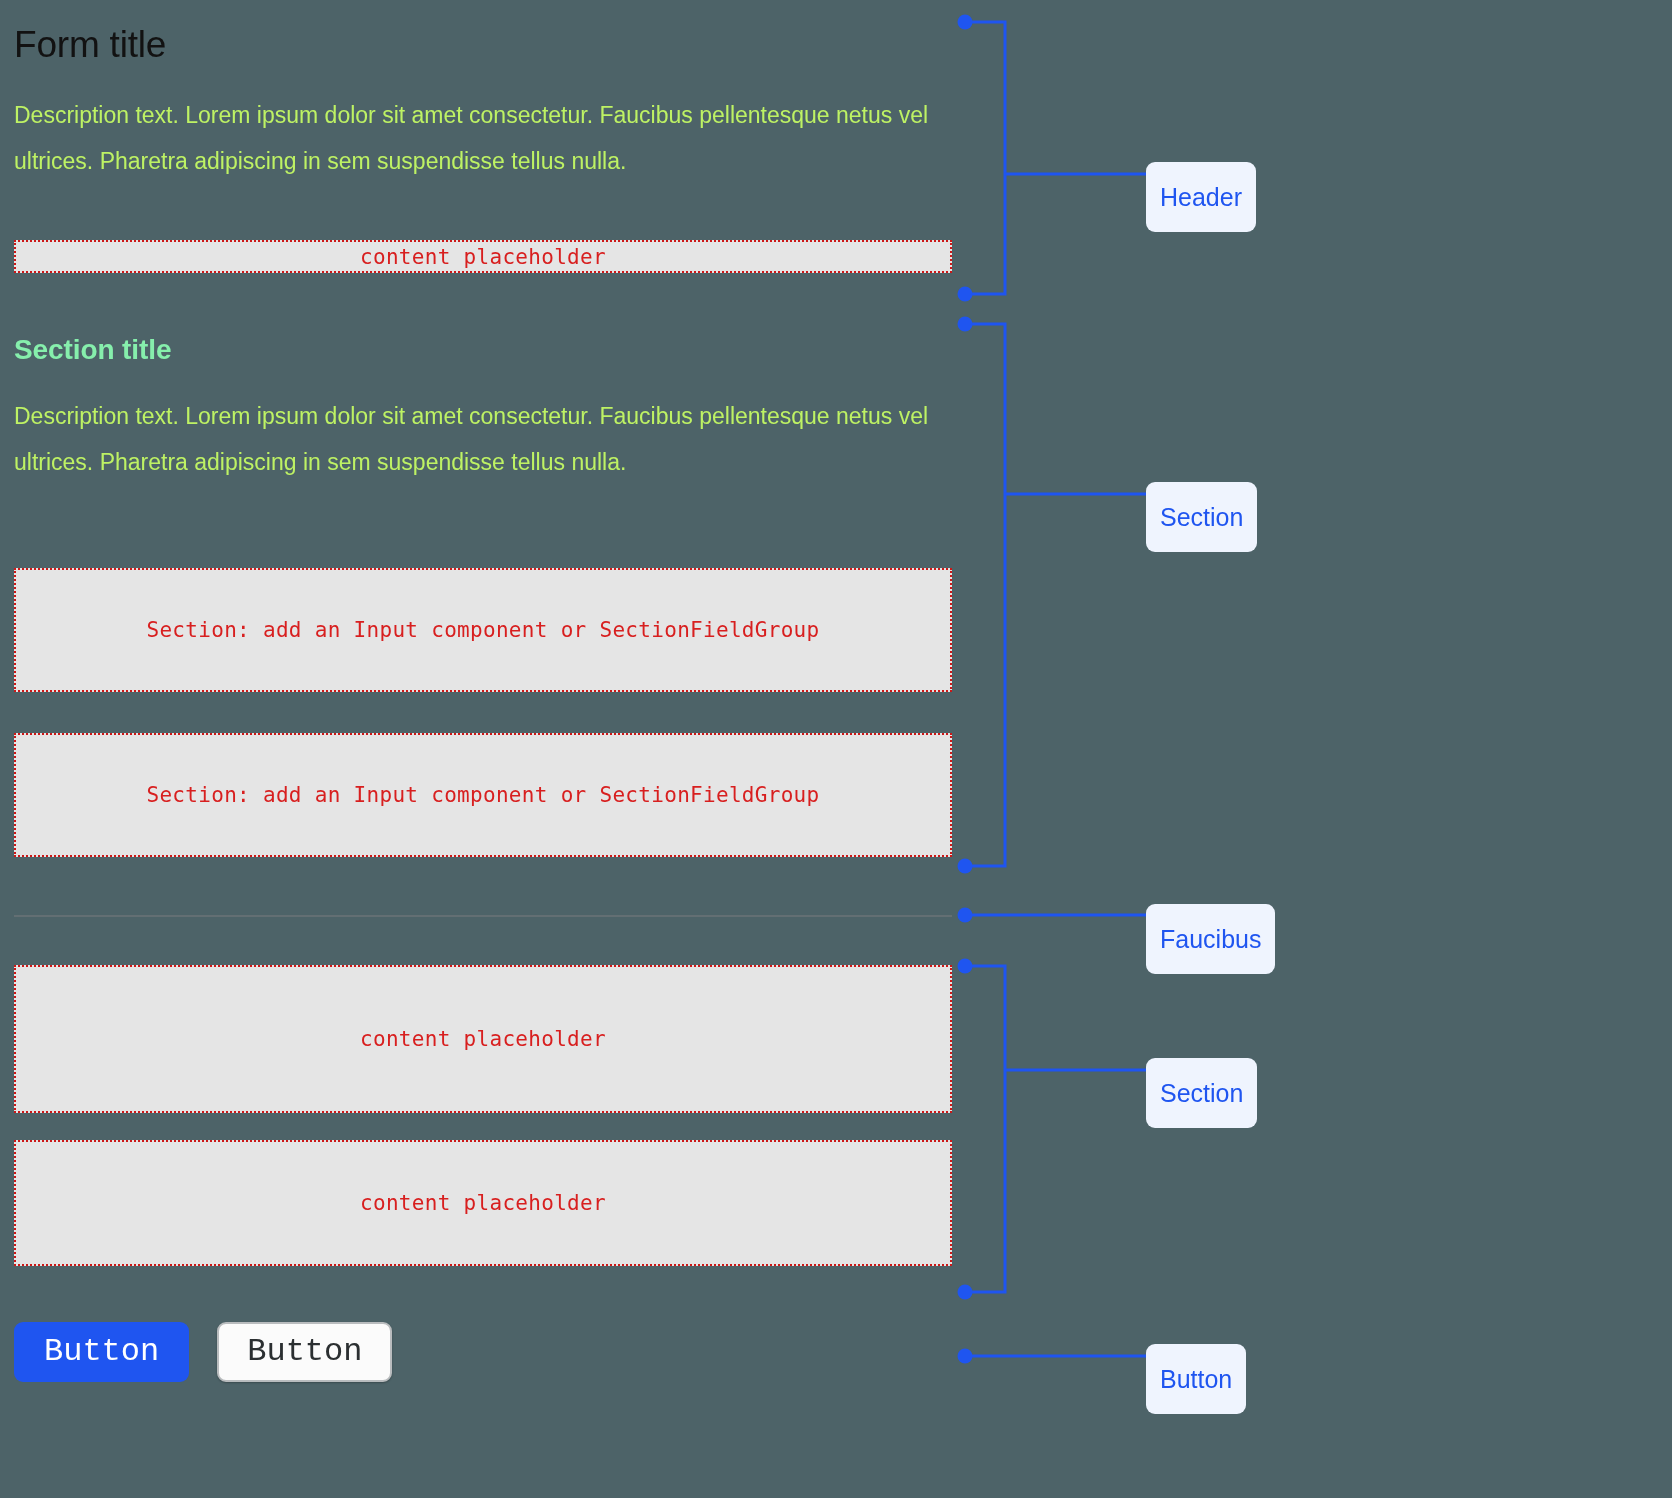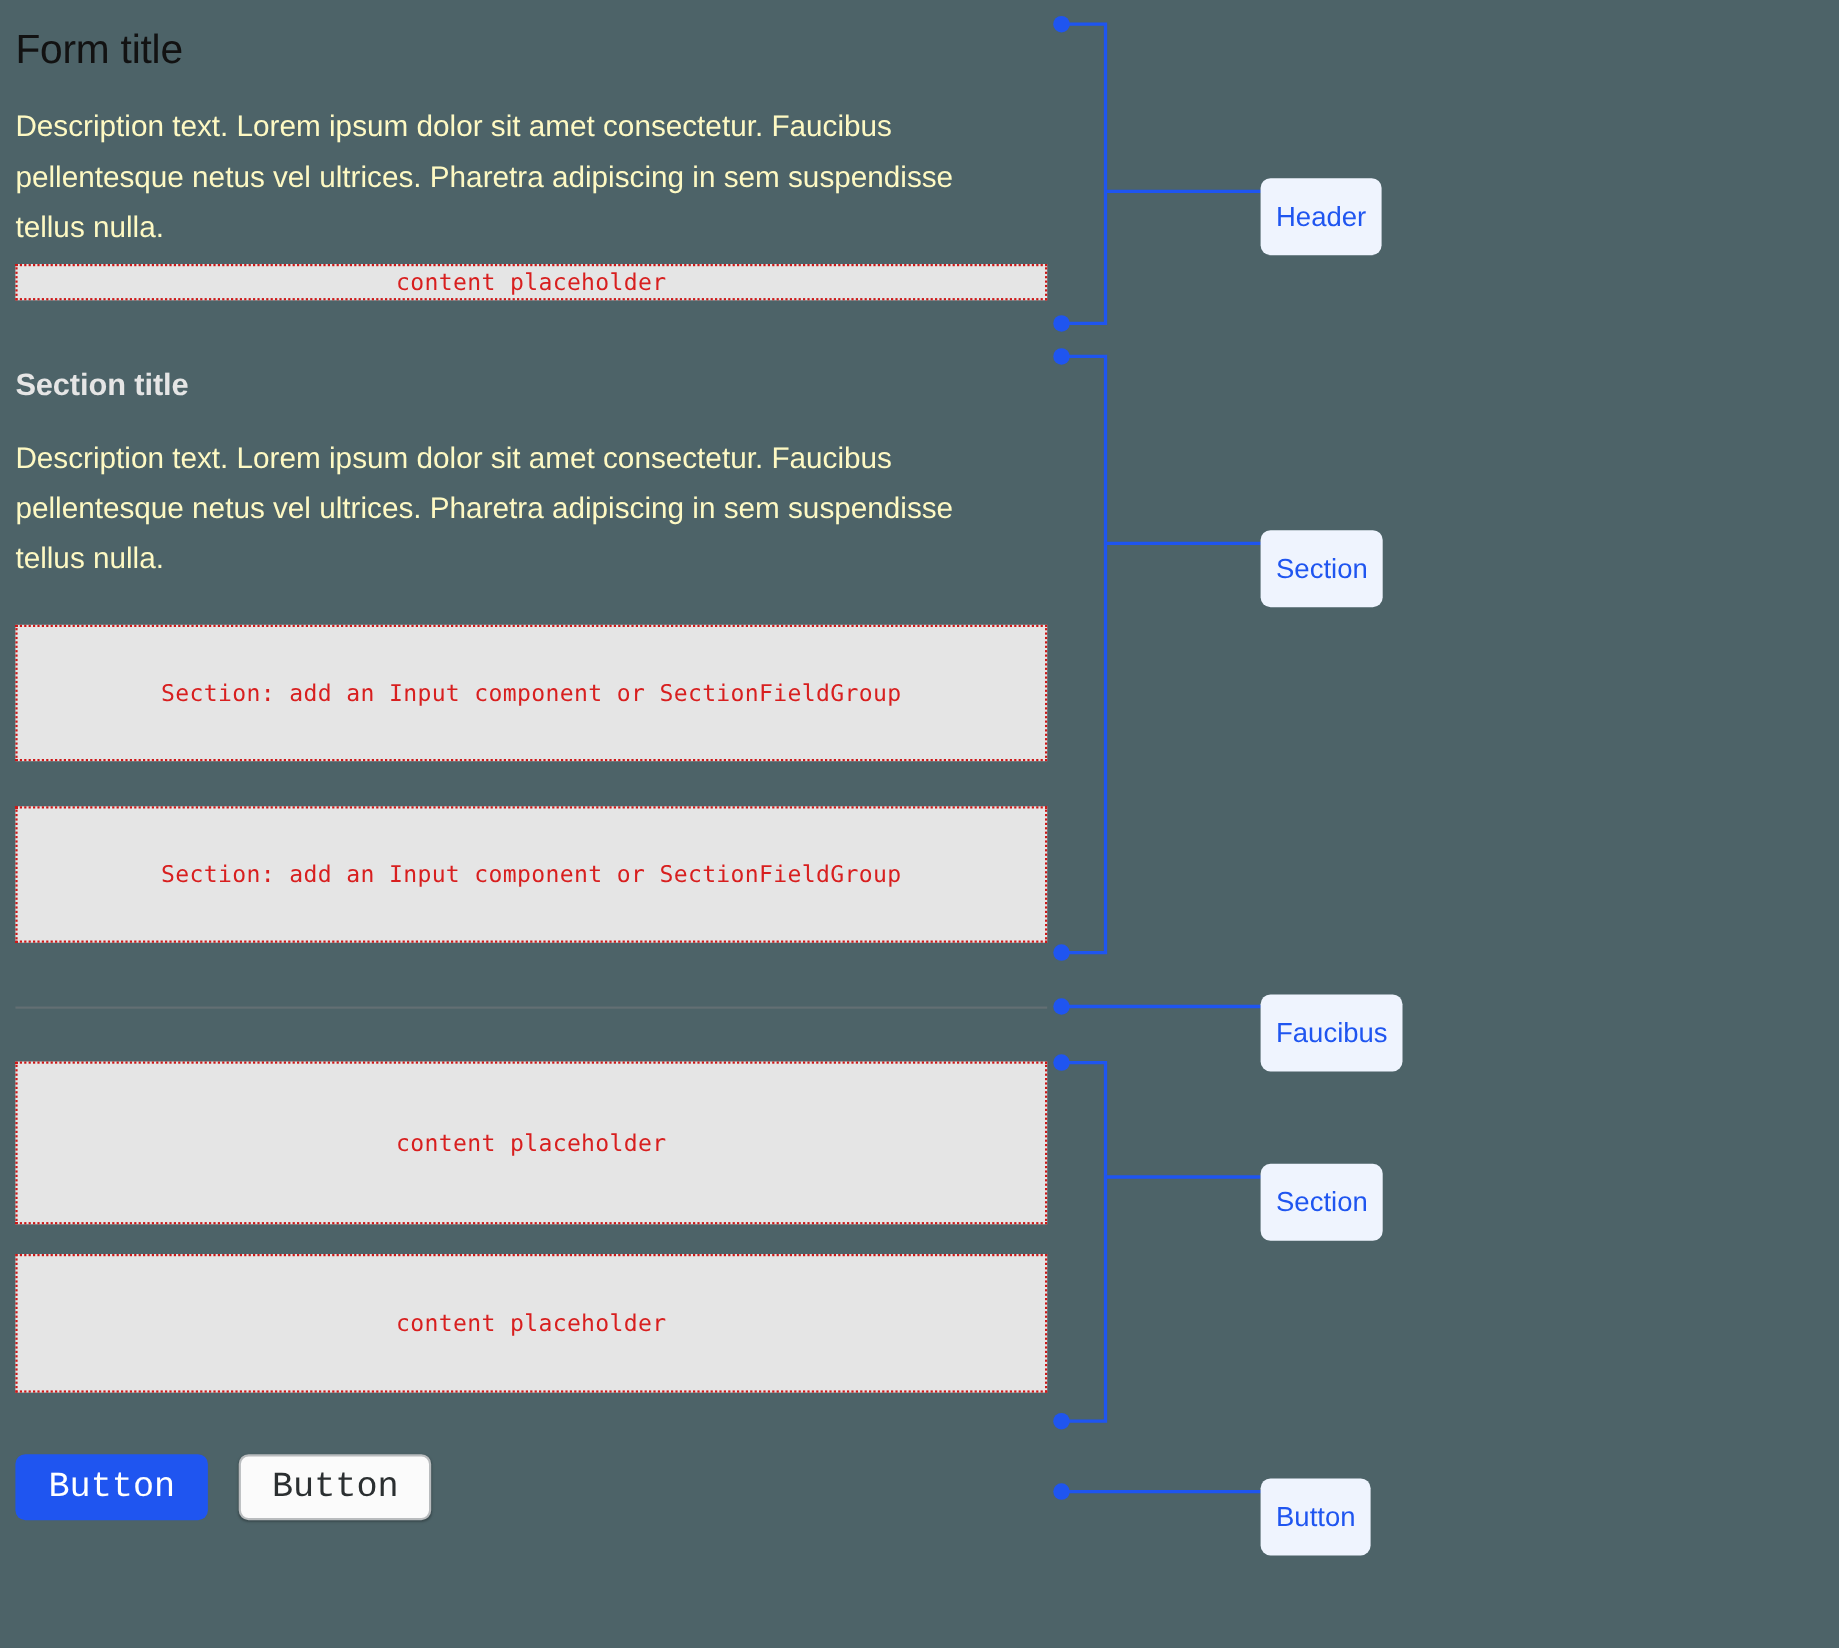--- a/index.html
+++ b/index.html
@@ -40,31 +40,31 @@
     letter-spacing: -0.2px;
   }
 
   .section-title {
     position: absolute;
     left: 0;
     top: 332px;
     font-size: 28px;
     line-height: 36px;
     font-weight: 700;
-    color: #e5e5e5;
+    color: #86efac;
     letter-spacing: -0.1px;
   }
 
   .desc {
     position: absolute;
     left: 0;
     width: 920px;
-    font-size: 27px;
+    font-size: 23px;
     line-height: 45.5px;
-    color: #fef9c3;
+    color: #bef264;
     font-weight: 400;
   }
   .desc-1 { top: 93px; }
   .desc-2 { top: 394px; }
 
   
   .ph {
     position: absolute;
     left: 0;
     width: 938px;

